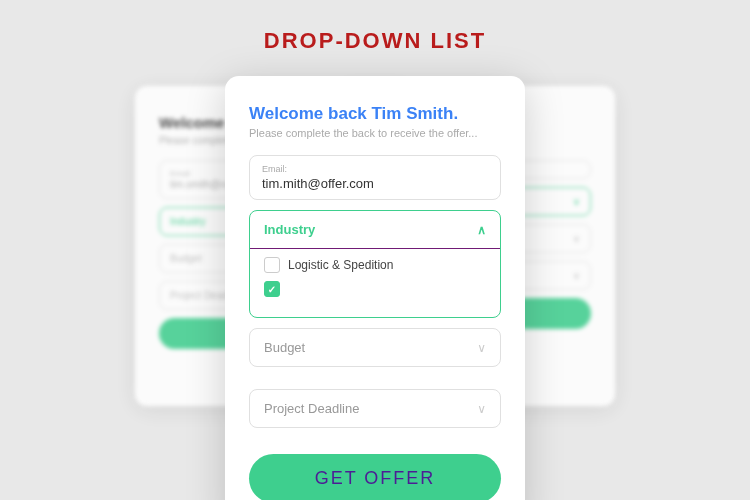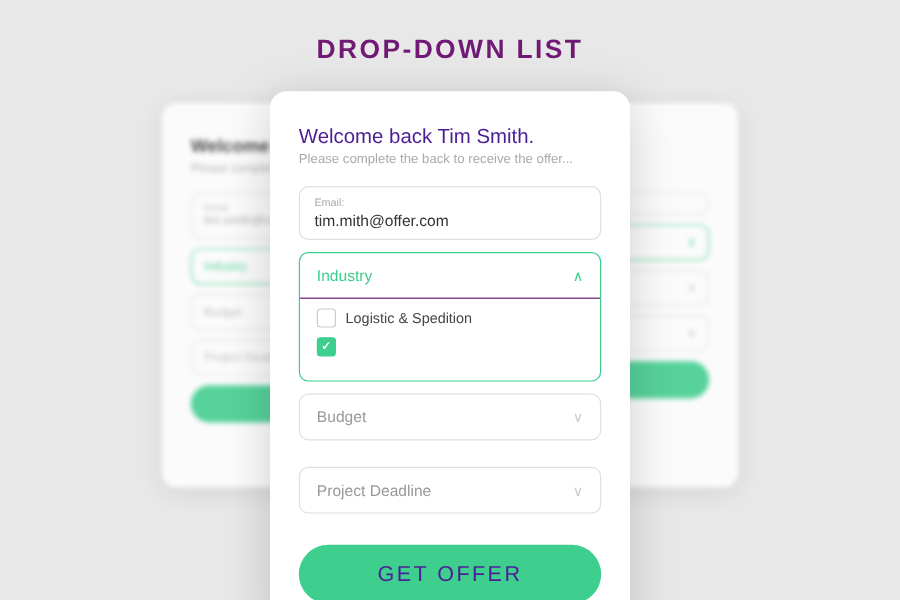--- a/index.html
+++ b/index.html
@@ -13,21 +13,21 @@
       flex-direction: column;
       align-items: center;
       justify-content: flex-start;
       overflow: hidden;
     }
 
     .page-title {
       font-size: 22px;
       font-weight: 800;
       letter-spacing: 2px;
-      color: #701a75;
+      color: #b91c1c;
       margin-top: 28px;
       margin-bottom: 22px;
       text-transform: uppercase;
     }
 
     .cards-container {
       position: relative;
       width: 320px;
       height: 360px;
     }
@@ -137,22 +137,22 @@
       z-index: 10;
       background: white;
       border-radius: 14px;
       padding: 28px 24px 24px;
       box-shadow: 0 8px 40px rgba(0,0,0,0.18);
       width: 300px;
     }
 
     .main-welcome {
       font-size: 17px;
-      font-weight: 400;
-      color: #4c1d95;
+      font-weight: 700;
+      color: #3b82f6;
       margin-bottom: 3px;
     }
 
     .main-subtitle {
       font-size: 11px;
       color: #aaa;
       margin-bottom: 16px;
     }
 
     .main-field {
@@ -182,20 +182,21 @@
     }
 
     .dropdown-header {
       display: flex;
       justify-content: space-between;
       align-items: center;
       padding: 11px 14px;
       font-size: 13px;
       color: #3ecf8e;
       cursor: pointer;
+      font-weight: bold;
     }
 
     .dropdown-body {
       padding: 8px 14px 12px;
       border-top: 1px solid #701a75;
     }
 
     .checkbox-row {
       display: flex;
       align-items: center;

